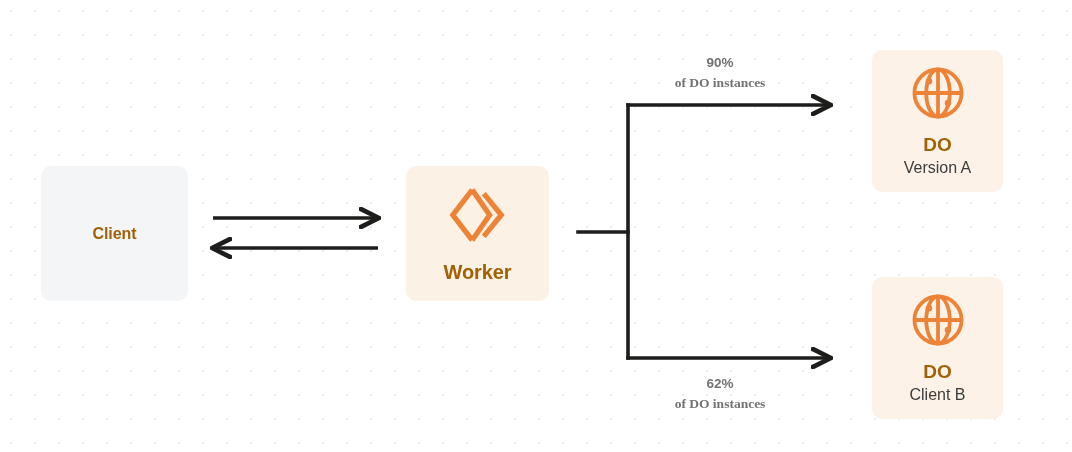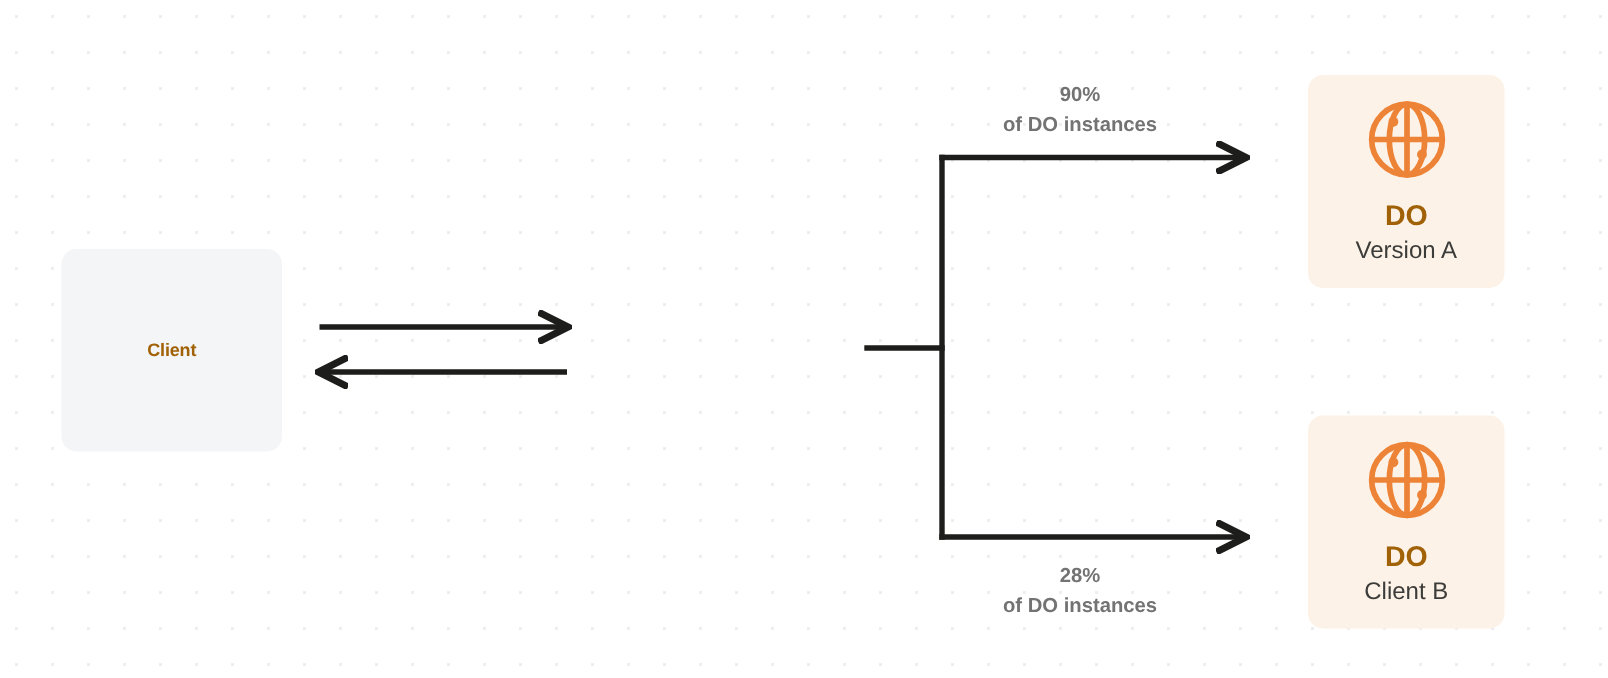--- a/index.html
+++ b/index.html
@@ -43,21 +43,21 @@
     background:#fdf2e7;
   }
 
   .node-label {
     font-size:19px;
     font-weight:bold;
     color:#a16207;
     letter-spacing:-0.1px;
     line-height:1.2;
   }
-  .node.client .node-label { font-size:12px; }
+  .node.client .node-label { font-size:16px; }
   .node.worker .node-label { font-size:20px; margin-top:14px; }
   .node.do-a .node-label, .node.do-b .node-label { font-size:19px; margin-top:12px; }
 
   .node-sublabel {
     font-size:16px;
     color:#3c3c3a;
     line-height:1.25;
     margin-top:2px;
   }
 
@@ -67,21 +67,21 @@
   .edge-label {
     position:absolute;
     text-align:center;
     font-size:13.5px;
     font-weight:bold;
     color:#737373;
     line-height:1.45;
     white-space:nowrap;
   }
   .edge-label .pct { display:block; }
-  .edge-label .sub { display:block; }
+  .edge-label .sub { display:block;font-family:Liberation Serif, serif; }
 
   .lbl-top  { left:655px; top:53px;  width:130px; }
   .lbl-bot  { left:655px; top:374px; width:130px; }
 
   svg.wires { position:absolute; left:0; top:0; width:1072px; height:452px; overflow:visible; }
 </style>
 </head>
 <body>
 
 <div class="canvas">
@@ -103,20 +103,32 @@
 
     <path d="M 628 105 L 830 105" fill="none" stroke="#1d1d1b" stroke-width="3.6" stroke-linecap="square" marker-end="url(#arrowR)"></path>
 
     <path d="M 628 358 L 830 358" fill="none" stroke="#1d1d1b" stroke-width="3.6" stroke-linecap="square" marker-end="url(#arrowR)"></path>
   </svg>
 
   <div class="node client">
     <span class="node-label">Client</span>
   </div>
 
+  <div class="node worker">
+    <span class="icon-wrap">
+      <svg width="62" height="62" viewBox="0 0 64 64" xmlns="http://www.w3.org/2000/svg">
+
+        <path d="M 26 6 L 6 32 L 26 58" fill="none" stroke="#ed8337" stroke-width="5.4" stroke-linejoin="miter" stroke-linecap="butt"></path>
+        <path d="M 26 6 L 44 32 L 26 58" fill="none" stroke="#ed8337" stroke-width="5.4" stroke-linejoin="miter" stroke-linecap="butt"></path>
+
+        <path d="M 38 10 L 56 32 L 38 54" fill="none" stroke="#ed8337" stroke-width="5.4" stroke-linejoin="miter" stroke-linecap="butt"></path>
+      </svg>
+    </span>
+    <span class="node-label">Worker</span>
+  </div>
 
   <div class="node do-a">
     <span class="icon-wrap">
       <svg width="58" height="58" viewBox="0 0 64 64" xmlns="http://www.w3.org/2000/svg">
         <g fill="none" stroke="#ed8337" stroke-width="4.2">
           <circle cx="32" cy="32" r="26"></circle>
           <line x1="32" y1="6" x2="32" y2="58"></line>
           <line x1="6" y1="32" x2="58" y2="32"></line>
           <ellipse cx="32" cy="32" rx="13" ry="26"></ellipse>
         </g>
@@ -144,17 +156,17 @@
     <span class="node-label">DO</span>
     <span class="node-sublabel">Client B</span>
   </div>
 
   <div class="edge-label lbl-top">
     <span class="pct">90%</span>
     <span class="sub">of DO instances</span>
   </div>
 
   <div class="edge-label lbl-bot">
-    <span class="pct">28%</span>
+    <span class="pct">62%</span>
     <span class="sub">of DO instances</span>
   </div>
 
 </div>
 
 </body></html>

